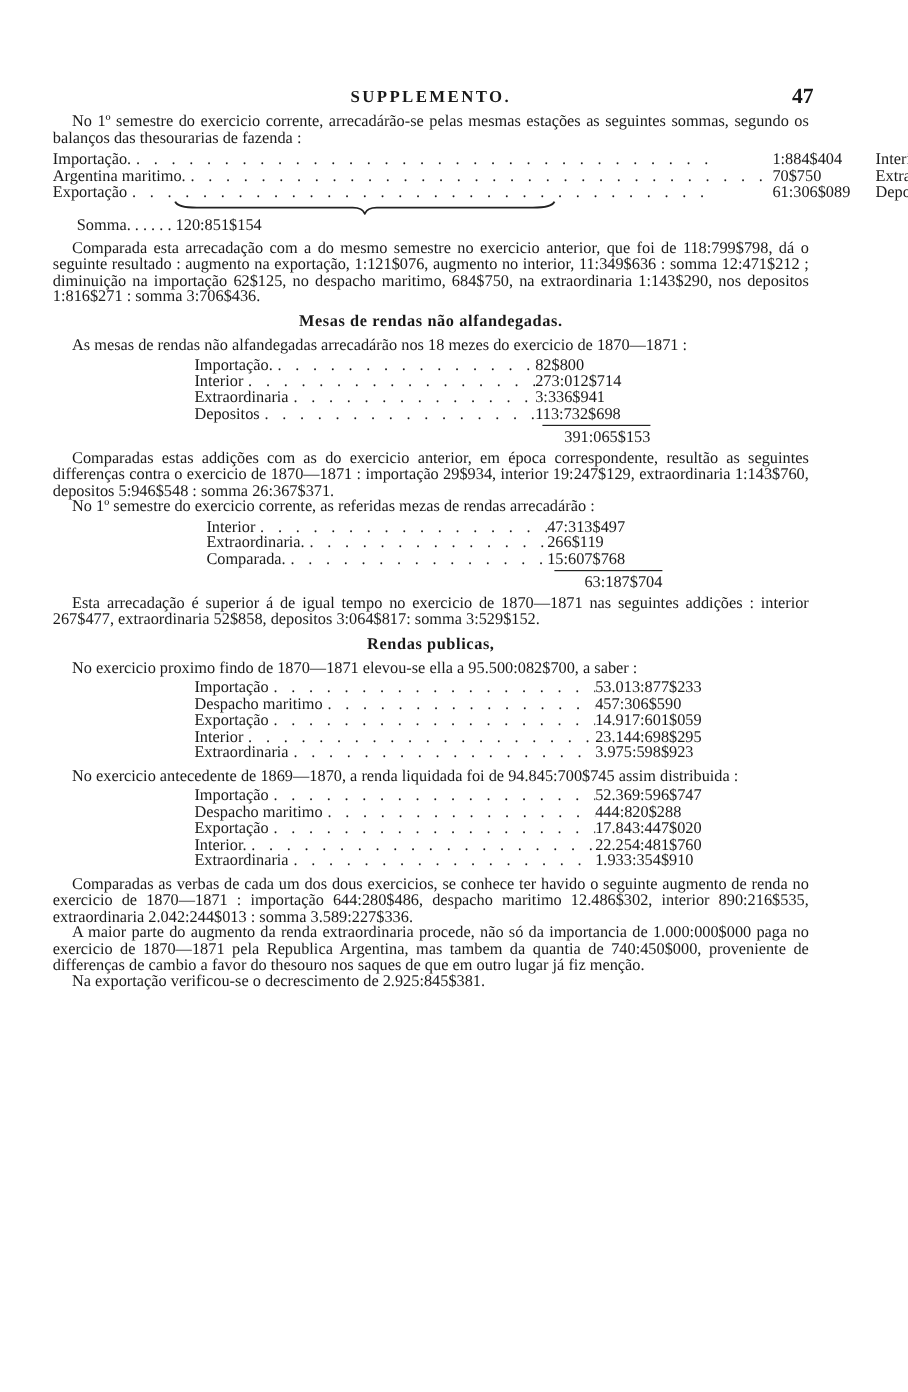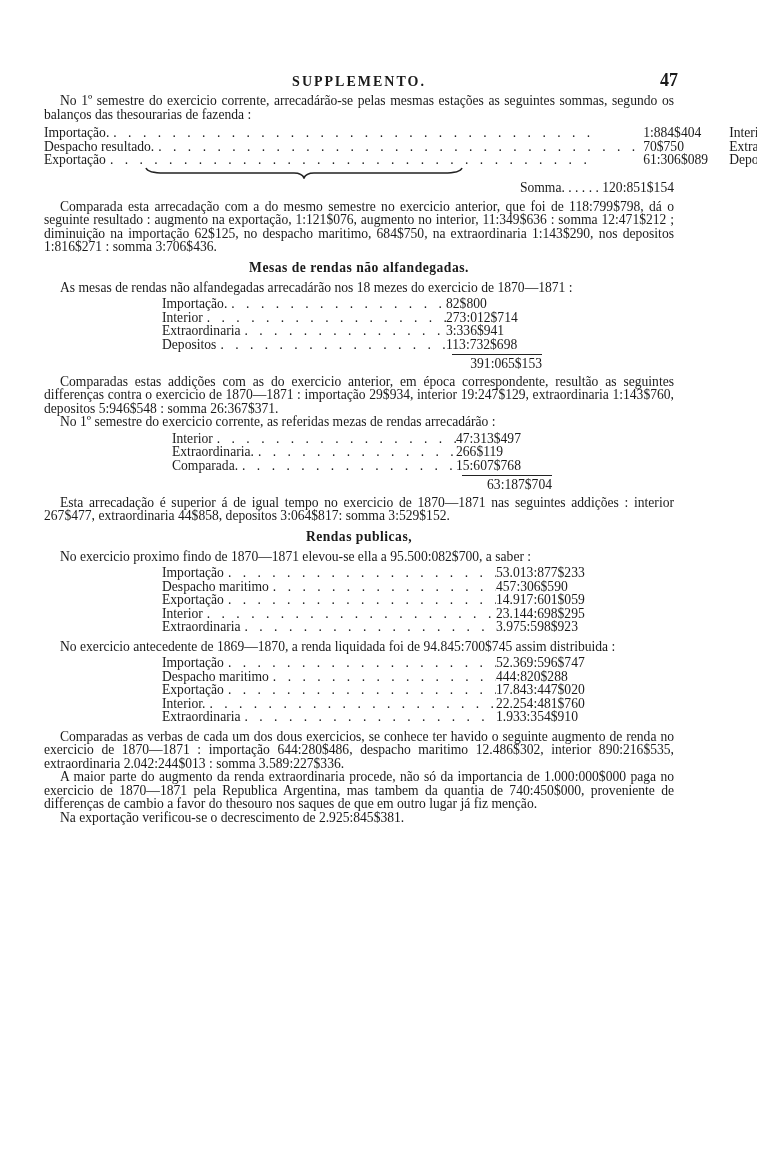--- a/index.html
+++ b/index.html
@@ -15,21 +15,21 @@
   .twocol { display: flex; margin-top: 5px; font-size: 13.6px; line-height: 13.5px; }
   .col { flex: 1; }
   .row { display: flex; align-items: baseline; }
   .row .lbl { white-space: nowrap; }
   .row .dots { flex: 1; overflow: hidden; white-space: nowrap; letter-spacing: 4px; padding: 0 4px; }
   .row .val { white-space: nowrap; text-align: left; }
   .col.left .val { width: 80px; }
   .col.left { margin-right: 6px; }
   .brace { position: relative; height: 12px; margin-left: 240px; width: 240px; }
   .brace svg { position: absolute; left: 0; top: 0; }
-  .somma { text-align: right; font-size: 13.6px; margin: 1px 0 4px 0; padding-left: 20px; font-family: Liberation Serif, serif; }
+  .somma { text-align: left; font-size: 13.6px; margin: 1px 0 4px 0; padding-left: 20px; font-family: Liberation Serif, serif; }
   .sect { text-align: center; font-weight: bold; font-size: 13.6px; margin: 6px 0 5px 0; letter-spacing: 0.5px; }
   .tbl { width: 380px; margin-left: 118px; font-size: 13.6px; line-height: 13.5px; margin-top: 3px; }
   .tbl.w2 { margin-left: 118px; width: 430px; }
   .tbl .val { width: 96px; }
   .rule { border-top: 1px solid #222; width: 90px; margin-left: auto; margin-top: 3px; }
   .total { text-align: right; margin-top: 2px; margin-bottom: 4px; }
   .gap6 { margin-top: 6px; }
 </style>
 </head>
 <body>
@@ -44,21 +44,21 @@
   <p class="ind">No 1º semestre do exercicio corrente, arrecadárão-se pelas mesmas estações as seguintes sommas, segundo os balanços das thesourarias de fazenda :</p>
 
   <div class="twocol">
     <div class="col left">
       <div class="row">
         <span class="lbl">Importação.</span>
         <span class="dots">. . . . . . . . . . . . . . . . . . . . . . . . . . . . . . . . .</span>
         <span class="val">1:884$404</span>
       </div>
       <div class="row">
-        <span class="lbl">Despacho resultado.</span>
+        <span class="lbl">Argentina maritimo.</span>
         <span class="dots">. . . . . . . . . . . . . . . . . . . . . . . . . . . . . . . . .</span>
         <span class="val">70$750</span>
       </div>
       <div class="row">
         <span class="lbl">Exportação</span>
         <span class="dots">. . . . . . . . . . . . . . . . . . . . . . . . . . . . . . . . .</span>
         <span class="val">61:306$089</span>
       </div>
     </div>
     <div class="col right">
@@ -134,21 +134,21 @@
     </div>
     <div class="row">
       <span class="lbl">Comparada.</span>
       <span class="dots">. . . . . . . . . . . . . . . . . . . . . . . . . . . . . . . . .</span>
       <span class="val">15:607$768</span>
     </div>
     <div class="rule"></div>
     <div class="total">63:187$704</div>
   </div>
 
-  <p class="ind">Esta arrecadação é superior á de igual tempo no exercicio de 1870—1871 nas seguintes addições : interior 267$477, extraordinaria 44$858, depositos 3:064$817: somma 3:529$152.</p>
+  <p class="ind">Esta arrecadação é superior á de igual tempo no exercicio de 1870—1871 nas seguintes addições : interior 267$477, extraordinaria 52$858, depositos 3:064$817: somma 3:529$152.</p>
 
   <div class="sect">Rendas publicas,</div>
 
   <p class="ind">No exercicio proximo findo de 1870—1871 elevou-se ella a 95.500:082$700, a saber :</p>
 
   <div class="tbl w2">
     <div class="row">
       <span class="lbl">Importação</span>
       <span class="dots">. . . . . . . . . . . . . . . . . . . . . . . . . . . . . . . . .</span>
       <span class="val">53.013:877$233</span>

